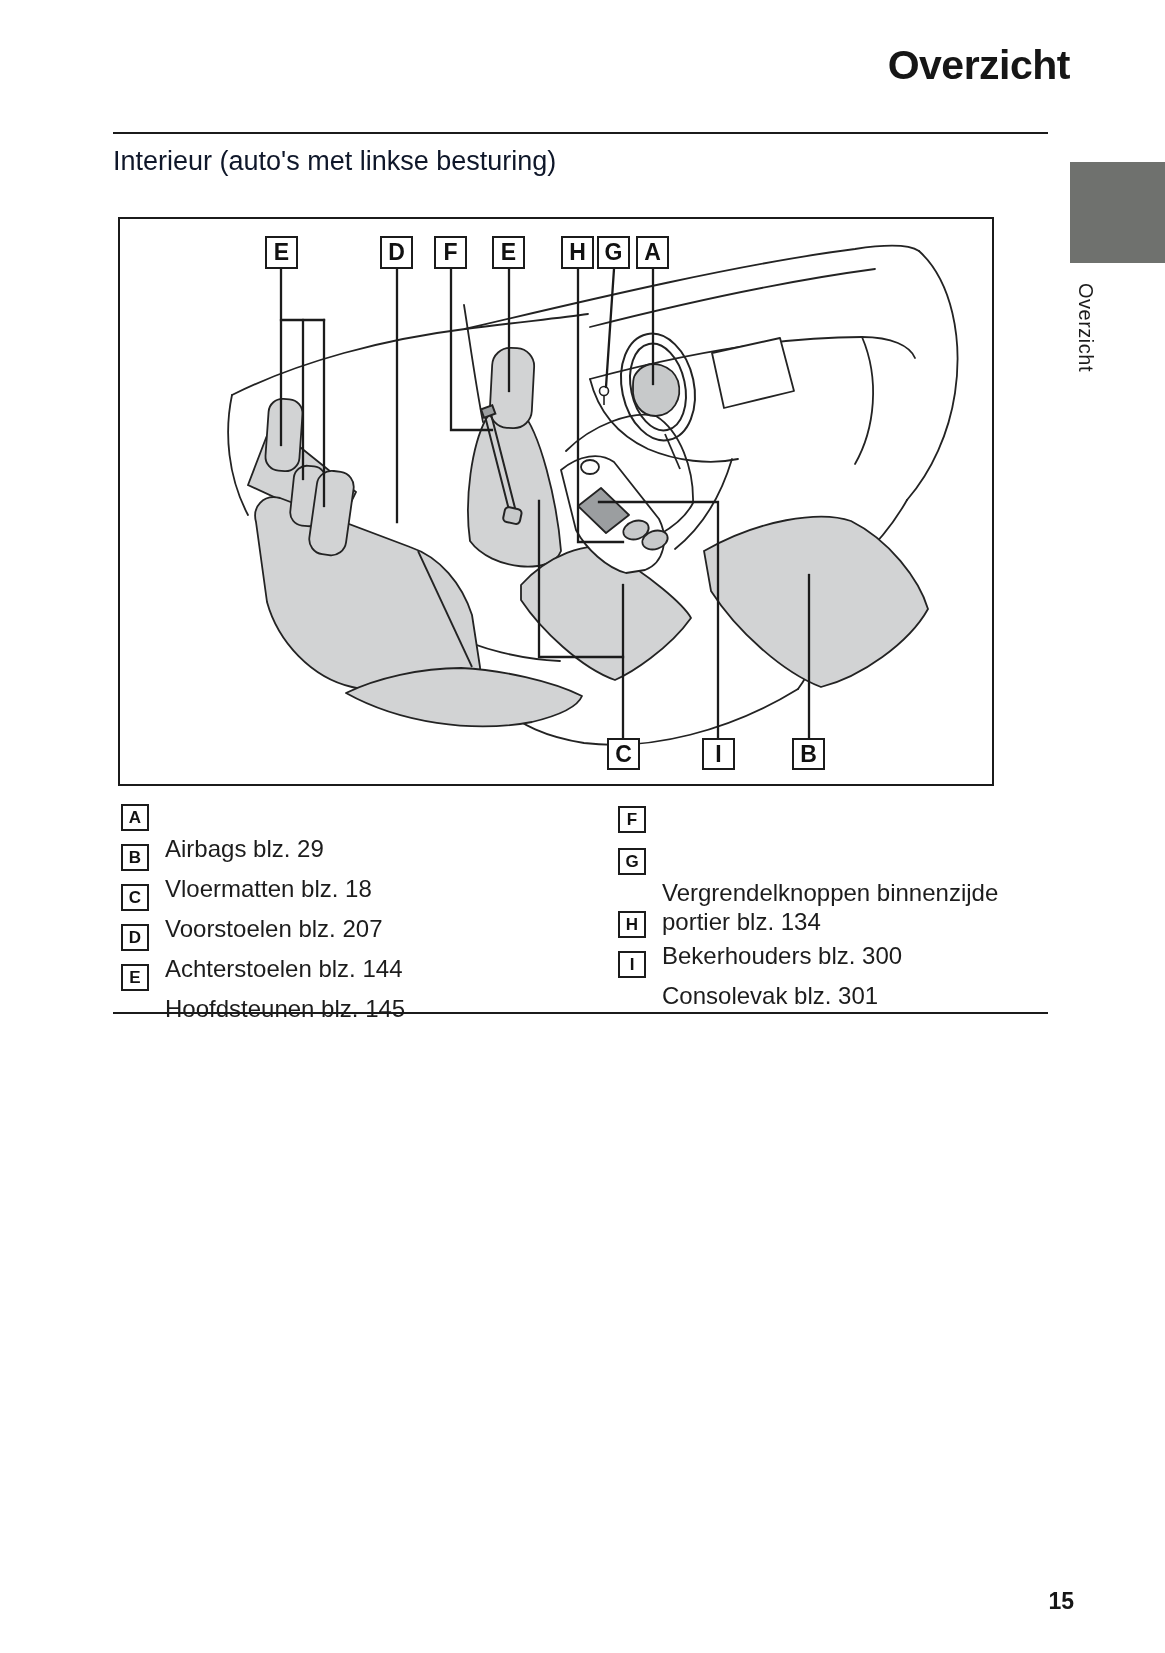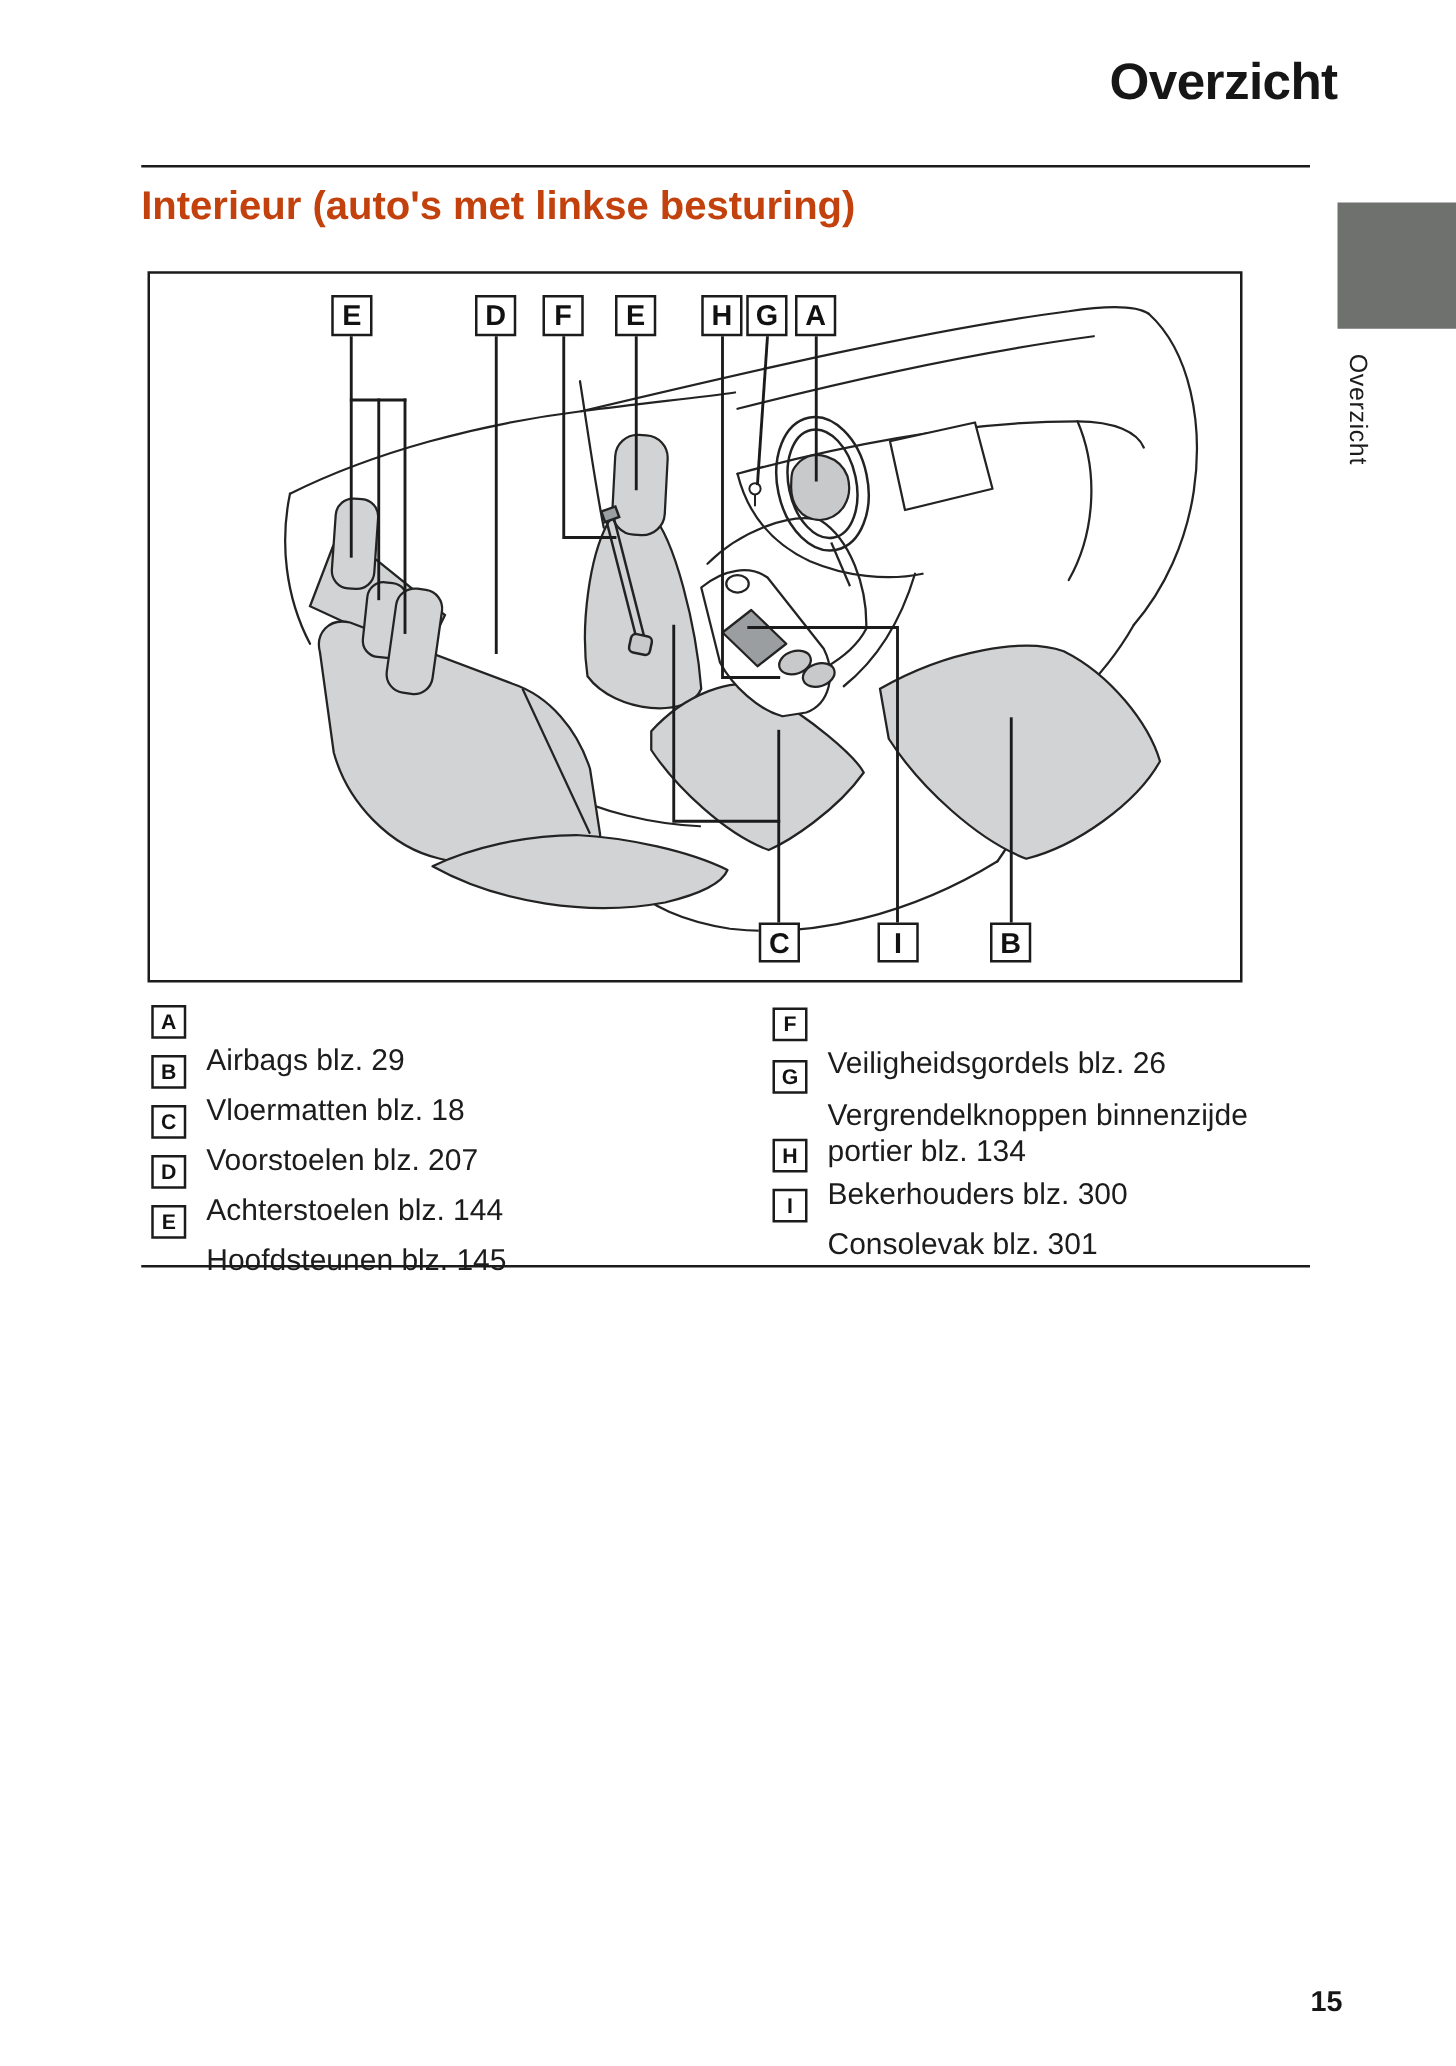--- a/index.html
+++ b/index.html
@@ -11,21 +11,21 @@
   }
   
   .title{
     position:absolute;top:42px;right:119px;font-size:41px;font-weight:bold;
     letter-spacing:-0.5px;color:#161616;
   }
   .rule{position:absolute;left:113px;width:935px;height:2px;background:#1b1b1b;}
   .rule-top{top:132px;}
   .rule-bottom{top:1012px;}
   .section-heading{
-    position:absolute;left:113px;top:146px;font-size:32px;font-weight:bold;color:#c2410c;
+    position:absolute;left:113px;top:146px;font-size:27px;font-weight:normal;color:#0f172a;
   }
   
   .side-tab{position:absolute;left:1070px;top:162px;width:95px;height:101px;background:#6f716e;}
   .side-tab-text{
     position:absolute;left:1074px;top:283px;height:130px;
     writing-mode:vertical-rl;text-orientation:mixed;
     font-size:20px;color:#1c1c1c;letter-spacing:0.5px;
   }
   
   .figure{
@@ -189,21 +189,20 @@
     <div class="legend-box">D</div>
     <div class="legend-text">Achterstoelen blz. 144</div>
   </div>
   <div class="legend-row lr-e">
     <div class="legend-box">E</div>
     <div class="legend-text">Hoofdsteunen blz. 145</div>
   </div>
 
   <div class="legend-row lr-f">
     <div class="legend-box">F</div>
-    <div class="legend-text">Veiligheidsgordels blz. 26</div>
   </div>
   <div class="legend-row lr-g">
     <div class="legend-box">G</div>
     <div class="legend-text">Vergrendelknoppen binnenzijde portier blz. 134</div>
   </div>
   <div class="legend-row lr-h">
     <div class="legend-box">H</div>
     <div class="legend-text">Bekerhouders blz. 300</div>
   </div>
   <div class="legend-row lr-i">

